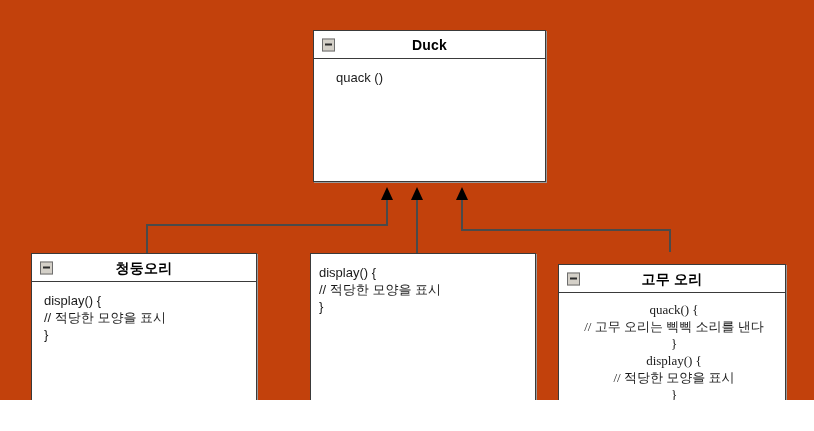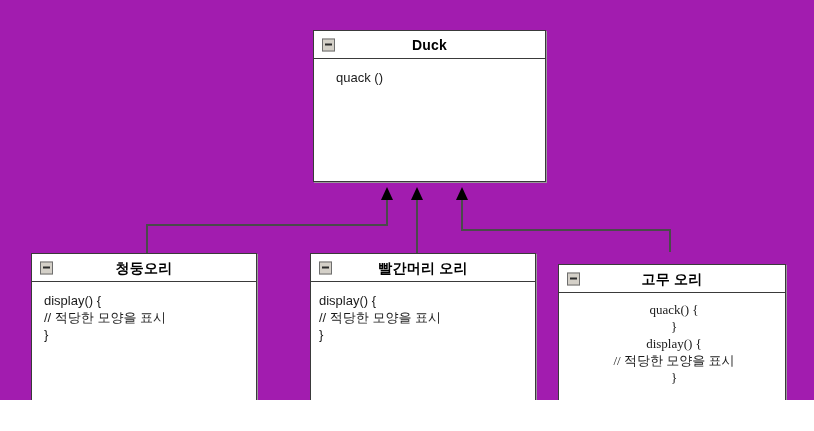--- a/index.html
+++ b/index.html
@@ -4,21 +4,21 @@
 <style>
   html, body {
     margin: 0;
     padding: 0;
     background: #ffffff;
   }
   #canvas {
     position: relative;
     width: 814px;
     height: 400px;
-    background: #a21caf;
+    background: #c2410c;
     overflow: hidden;
     font-family: "Liberation Sans", "DejaVu Sans", sans-serif;
   }
 
   
   .uml-box {
     position: absolute;
     box-sizing: border-box;
     background: #ffffff;
     border: 1px solid #3a3a3a;
@@ -133,38 +133,35 @@
       <span class="uml-title">청둥오리</span>
     </div>
     <div class="uml-body indent-sm">
       <div class="uml-line">display() {</div>
       <div class="uml-line">// 적당한 모양을 표시</div>
       <div class="uml-line">}</div>
     </div>
   </div>
 
   <div class="uml-box" style="left:310px; top:253px; width:226px; height:150px;">
-    <div class="uml-header">
-      <span class="collapse-icon"></span>
-      <span class="uml-title">빨간머리 오리</span>
-    </div>
     <div class="uml-body indent-xs">
       <div class="uml-line">display() {</div>
       <div class="uml-line">// 적당한 모양을 표시</div>
       <div class="uml-line">}</div>
     </div>
   </div>
 
   <div class="uml-box" style="left:558px; top:264px; width:228px; height:162px;text-align:center;">
     <div class="uml-header">
       <span class="collapse-icon"></span>
       <span class="uml-title">고무 오리</span>
     </div>
     <div class="uml-body indent-xs" style="padding-top:8px;font-family:Liberation Serif, serif;">
       <div class="uml-line">quack() {</div>
+      <div class="uml-line">// 고무 오리는 삑삑 소리를 낸다</div>
       <div class="uml-line">}</div>
       <div class="uml-line">display() {</div>
       <div class="uml-line">// 적당한 모양을 표시</div>
       <div class="uml-line">}</div>
     </div>
   </div>
 
 </div>
 
 </body></html>

